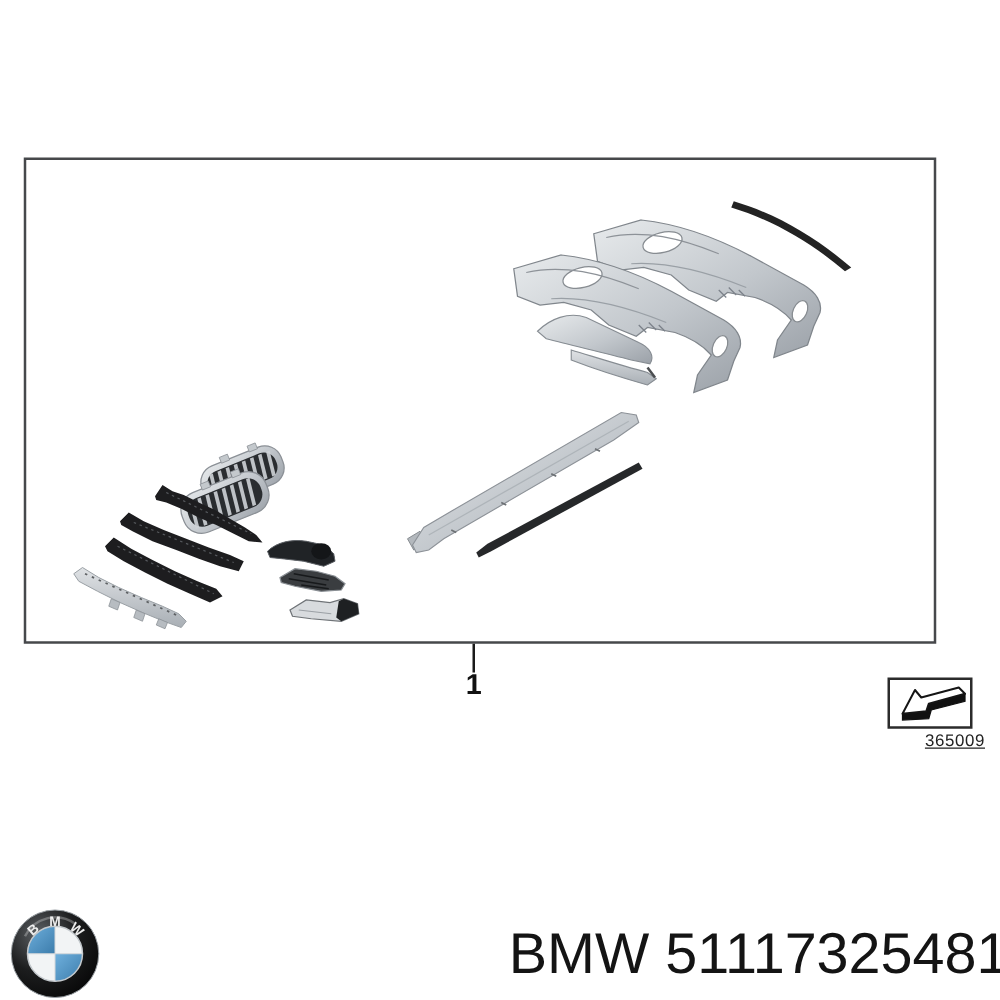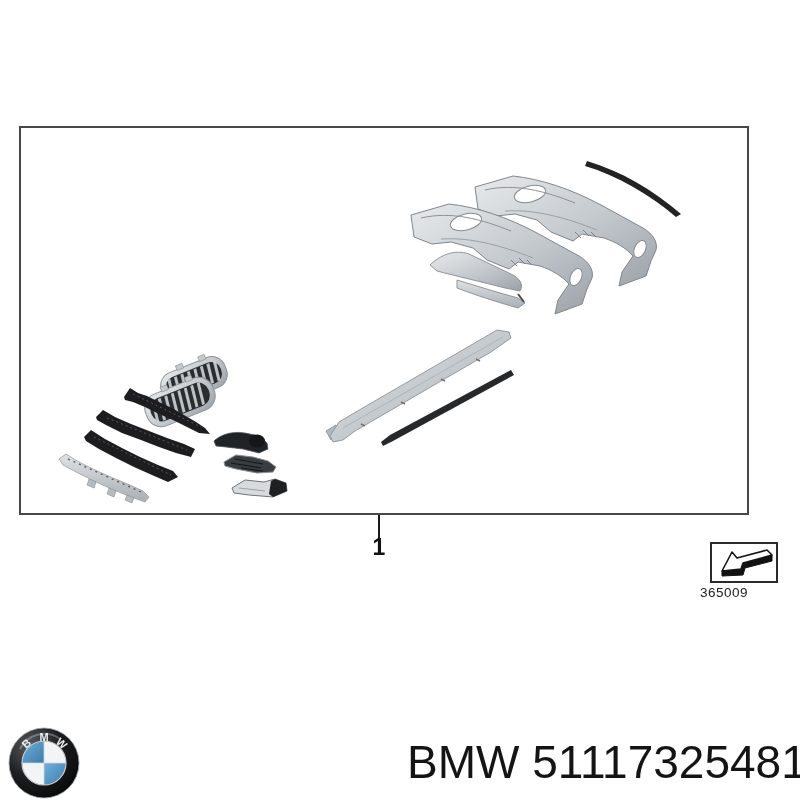--- a/index.html
+++ b/index.html
@@ -6,22 +6,22 @@
   .stage{position:relative;width:800px;height:800px;background:#ffffff;overflow:hidden;
          font-family:"Liberation Sans",sans-serif;}
   .diagram-frame{position:absolute;left:19px;top:126px;width:730px;height:389px;
                  border:2px solid #46484b;box-sizing:border-box;background:#ffffff;}
   .diagram-frame svg{display:block;}
   .callout-line{position:absolute;left:378px;top:515px;width:2px;height:23px;background:#1a1a1a;}
   .callout-label{position:absolute;left:366px;top:534px;width:26px;text-align:center;
                  font-size:23px;font-weight:700;color:#111;}
   .stamp-box{position:absolute;left:710px;top:542px;width:68px;height:41px;
              border:2px solid #2b2b2b;box-sizing:border-box;background:#fff;}
-  .stamp-code{position:absolute;left:700px;top:585px;width:88px;text-align:left;
-              font-size:13.5px;color:#222;letter-spacing:0.5px;}
+  .stamp-code{position:absolute;left:700px;top:585px;width:88px;text-align:right;
+              font-size:13.5px;color:#222;letter-spacing:0.5px;text-decoration:underline;}
   .logo{position:absolute;left:8px;top:727px;width:72px;height:72px;}
   .part-number{position:absolute;left:407px;top:735px;font-size:46px;color:#141414;
                white-space:nowrap;letter-spacing:0px;}
 </style>
 </head>
 <body>
 
 <div class="stage">
 
   <div class="diagram-frame">

